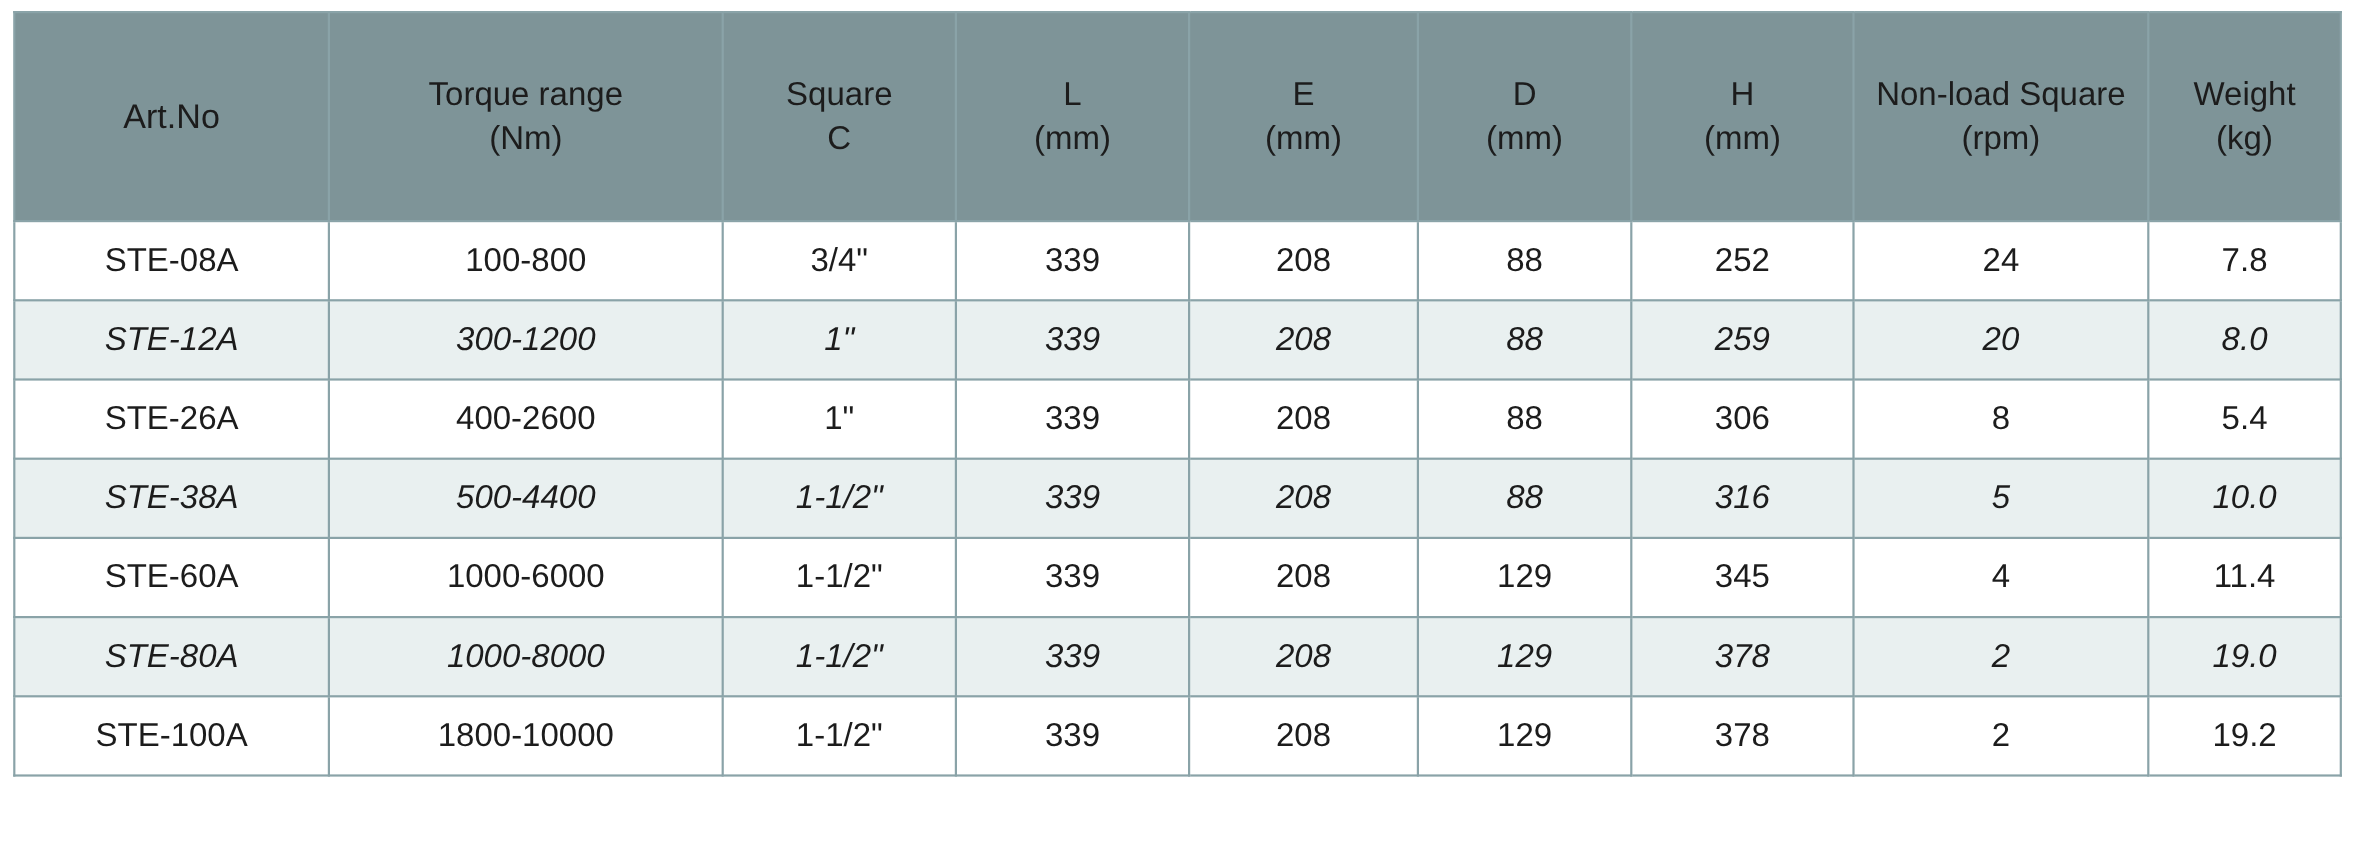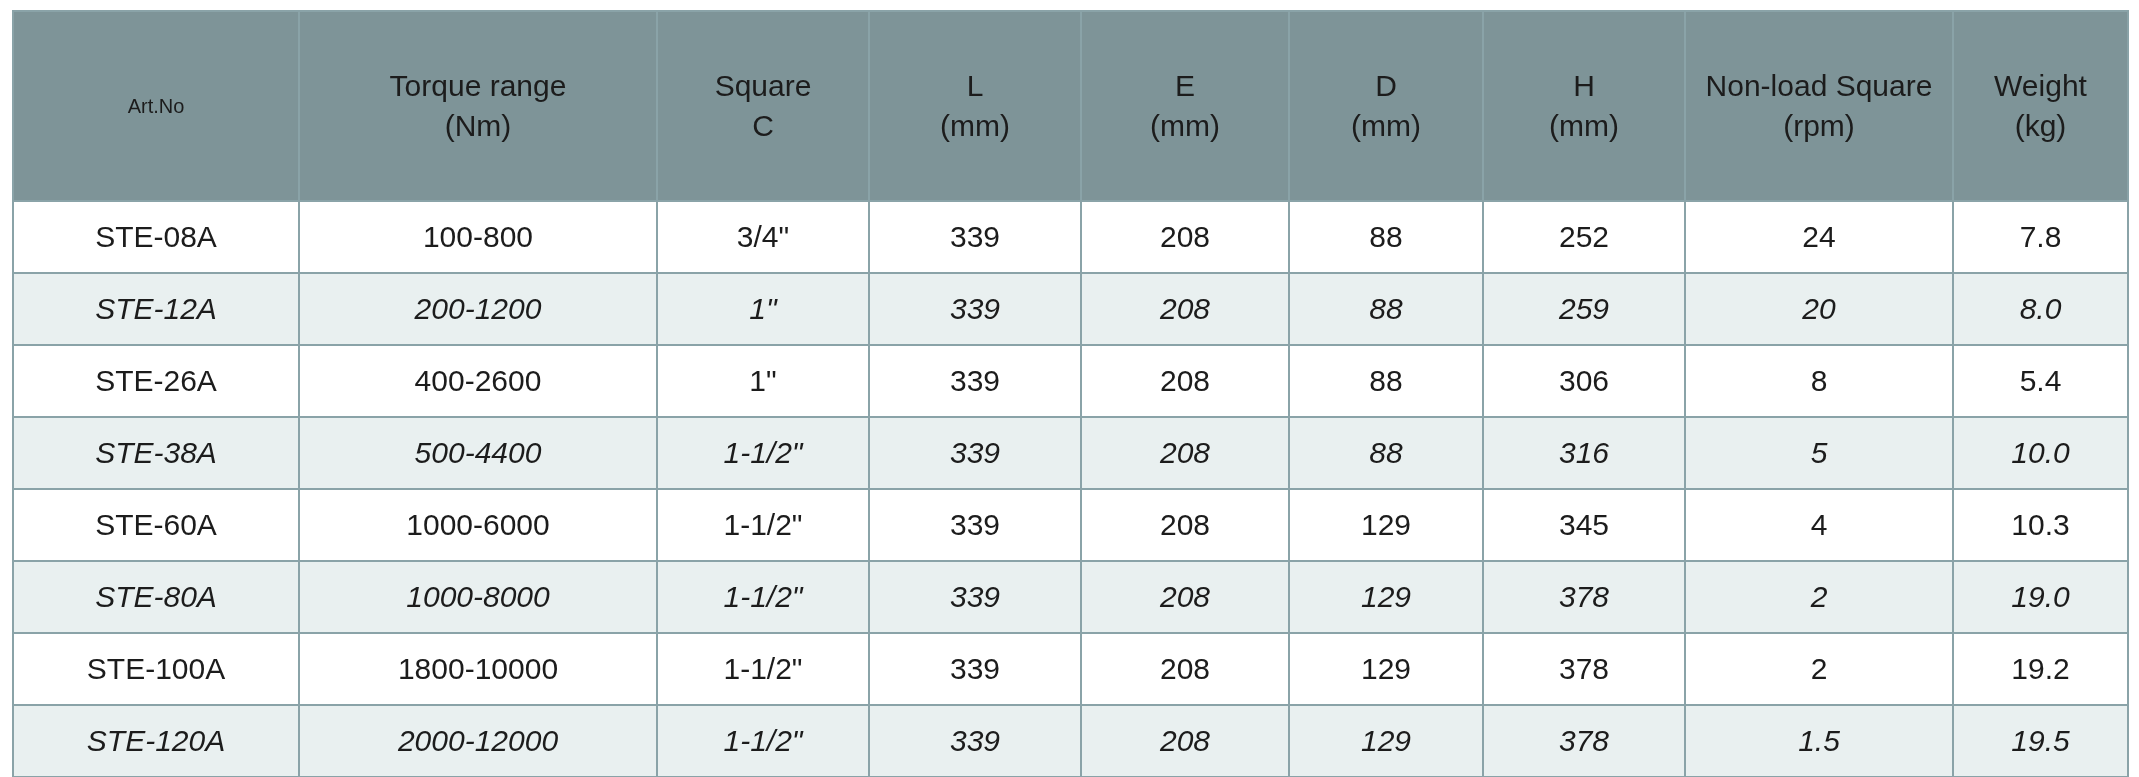--- a/index.html
+++ b/index.html
@@ -40,21 +40,21 @@
     height: 188px;
     font-size: 31px;
     line-height: 1.35;
     padding: 0 6px;
     border-color: #9db2b6;
   }
   thead th .hdr-line {
     display: block;
   }
   thead th.head-artno {
-    font-size: 20px;
+    font-size: 31px;
   }
   tbody tr {
     height: 70px;
     padding-left: 40px;
   }
   tbody tr.odd-row td {
     background: #ffffff;
   }
   tbody tr.even-row td {
     background: #e9f0f0;
@@ -137,21 +137,21 @@
         <td>3/4"</td>
         <td>339</td>
         <td>208</td>
         <td>88</td>
         <td>252</td>
         <td>24</td>
         <td>7.8</td>
       </tr>
       <tr class="even-row">
         <td>STE-12A</td>
-        <td>200-1200</td>
+        <td>300-1200</td>
         <td>1"</td>
         <td>339</td>
         <td>208</td>
         <td>88</td>
         <td>259</td>
         <td>20</td>
         <td>8.0</td>
       </tr>
       <tr class="odd-row">
         <td>STE-26A</td>
@@ -177,21 +177,21 @@
       </tr>
       <tr class="odd-row">
         <td>STE-60A</td>
         <td>1000-6000</td>
         <td>1-1/2"</td>
         <td>339</td>
         <td>208</td>
         <td>129</td>
         <td>345</td>
         <td>4</td>
-        <td>10.3</td>
+        <td>11.4</td>
       </tr>
       <tr class="even-row">
         <td>STE-80A</td>
         <td>1000-8000</td>
         <td>1-1/2"</td>
         <td>339</td>
         <td>208</td>
         <td>129</td>
         <td>378</td>
         <td>2</td>
@@ -200,27 +200,16 @@
       <tr class="odd-row">
         <td>STE-100A</td>
         <td>1800-10000</td>
         <td>1-1/2"</td>
         <td>339</td>
         <td>208</td>
         <td>129</td>
         <td>378</td>
         <td>2</td>
         <td>19.2</td>
-      </tr>
-      <tr class="even-row">
-        <td>STE-120A</td>
-        <td>2000-12000</td>
-        <td>1-1/2"</td>
-        <td>339</td>
-        <td>208</td>
-        <td>129</td>
-        <td>378</td>
-        <td>1.5</td>
-        <td>19.5</td>
       </tr>
     </tbody>
   </table>
 </div>
 
 </body></html>

